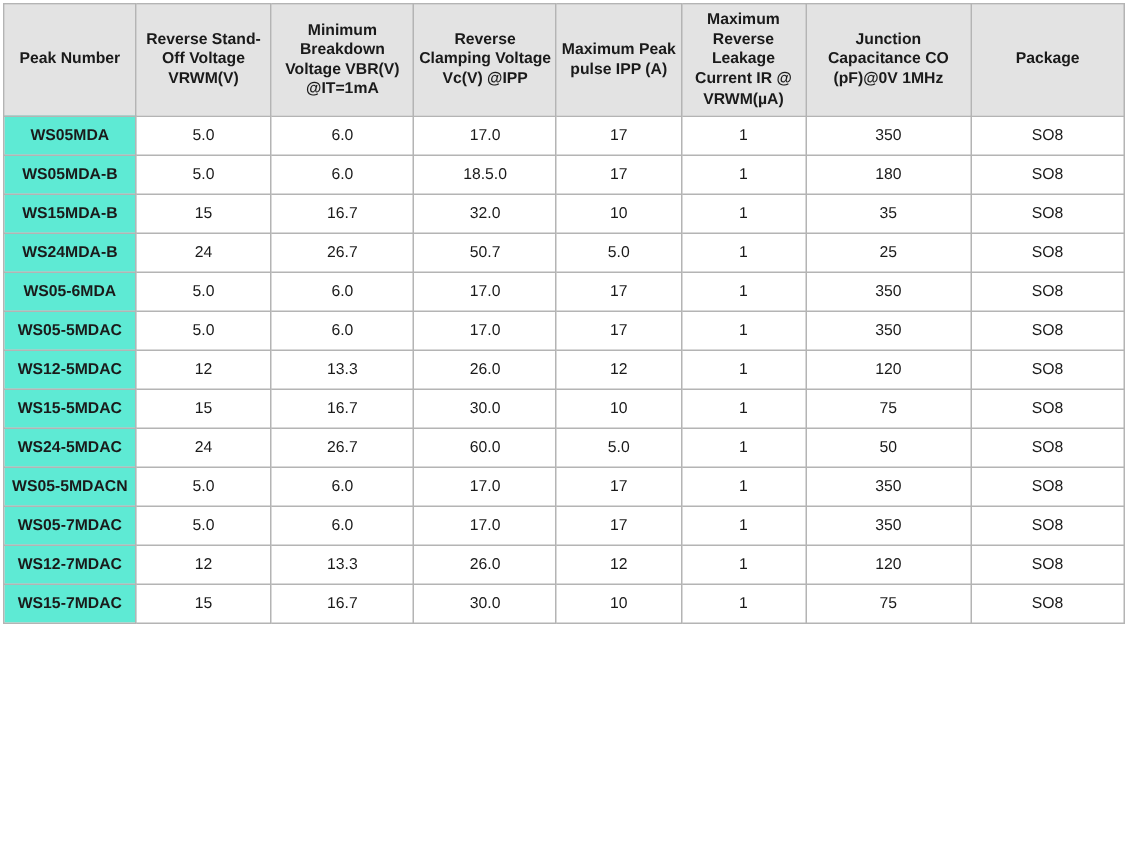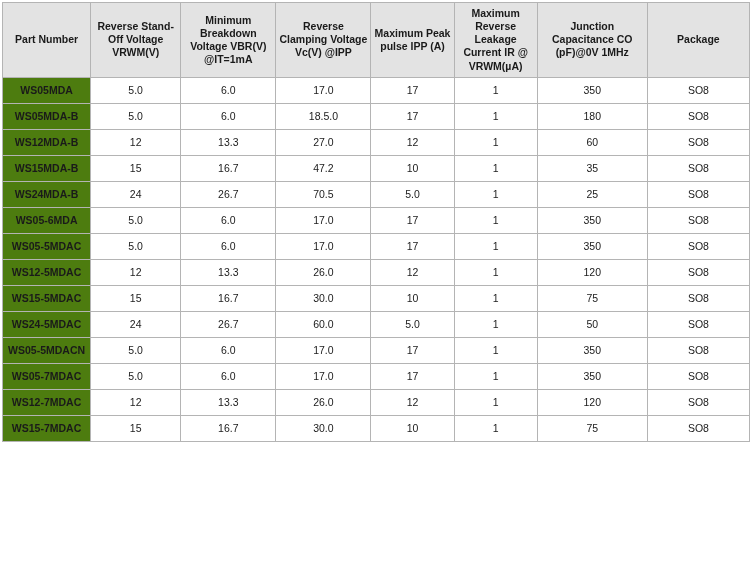--- a/index.html
+++ b/index.html
@@ -41,21 +41,21 @@
     font-size: 10.5px;
     color: #1a1a1a;
     text-align: center;
     vertical-align: middle;
     border: 1px solid #b4b4b4;
     padding: 2px 3px;
     height: 21px;
     background: #ffffff;
   }
   table.spec-table td.partcol {
-    background: #4d7c0f;
+    background: #5eead4;
     font-weight: bold;
     text-align: center;
   }
   col.c0 { width: 88px; }
   col.c1 { width: 90px; }
   col.c2 { width: 95px; }
   col.c3 { width: 95px; }
   col.c4 { width: 83px; }
   col.c5 { width: 83px; }
   col.c6 { width: 110px; }
@@ -71,21 +71,21 @@
         <col class="c1">
         <col class="c2">
         <col class="c3">
       <col class="c4">
         <col class="c5">
         <col class="c6">
         <col class="c7">
     </colgroup>
     <thead>
       <tr>
-        <th>Part Number</th>
+        <th>Peak Number</th>
         <th>Reverse Stand-Off Voltage VRWM(V)</th>
         <th>Minimum Breakdown Voltage VBR(V) @IT=1mA</th>
         <th>Reverse Clamping Voltage Vc(V) @IPP</th>
         <th>Maximum Peak pulse IPP (A)</th>
         <th>Maximum Reverse Leakage Current IR @ VRWM(µA)</th>
         <th>Junction Capacitance CO (pF)@0V 1MHz</th>
         <th>Package</th>
       </tr>
     </thead>
     <tbody id="table-body">
@@ -103,44 +103,34 @@
           <td class="partcol">WS05MDA-B</td>
           <td>5.0</td>
           <td>6.0</td>
           <td>18.5.0</td>
           <td>17</td>
           <td>1</td>
           <td>180</td>
           <td>SO8</td>
         </tr>
         <tr>
-          <td class="partcol">WS12MDA-B</td>
-          <td>12</td>
-          <td>13.3</td>
-          <td>27.0</td>
-          <td>12</td>
-          <td>1</td>
-          <td>60</td>
-          <td>SO8</td>
-        </tr>
-        <tr>
           <td class="partcol">WS15MDA-B</td>
           <td>15</td>
           <td>16.7</td>
-          <td>47.2</td>
+          <td>32.0</td>
           <td>10</td>
           <td>1</td>
           <td>35</td>
           <td>SO8</td>
         </tr>
         <tr>
           <td class="partcol">WS24MDA-B</td>
           <td>24</td>
           <td>26.7</td>
-          <td>70.5</td>
+          <td>50.7</td>
           <td>5.0</td>
           <td>1</td>
           <td>25</td>
           <td>SO8</td>
         </tr>
         <tr>
           <td class="partcol">WS05-6MDA</td>
           <td>5.0</td>
           <td>6.0</td>
           <td>17.0</td>

